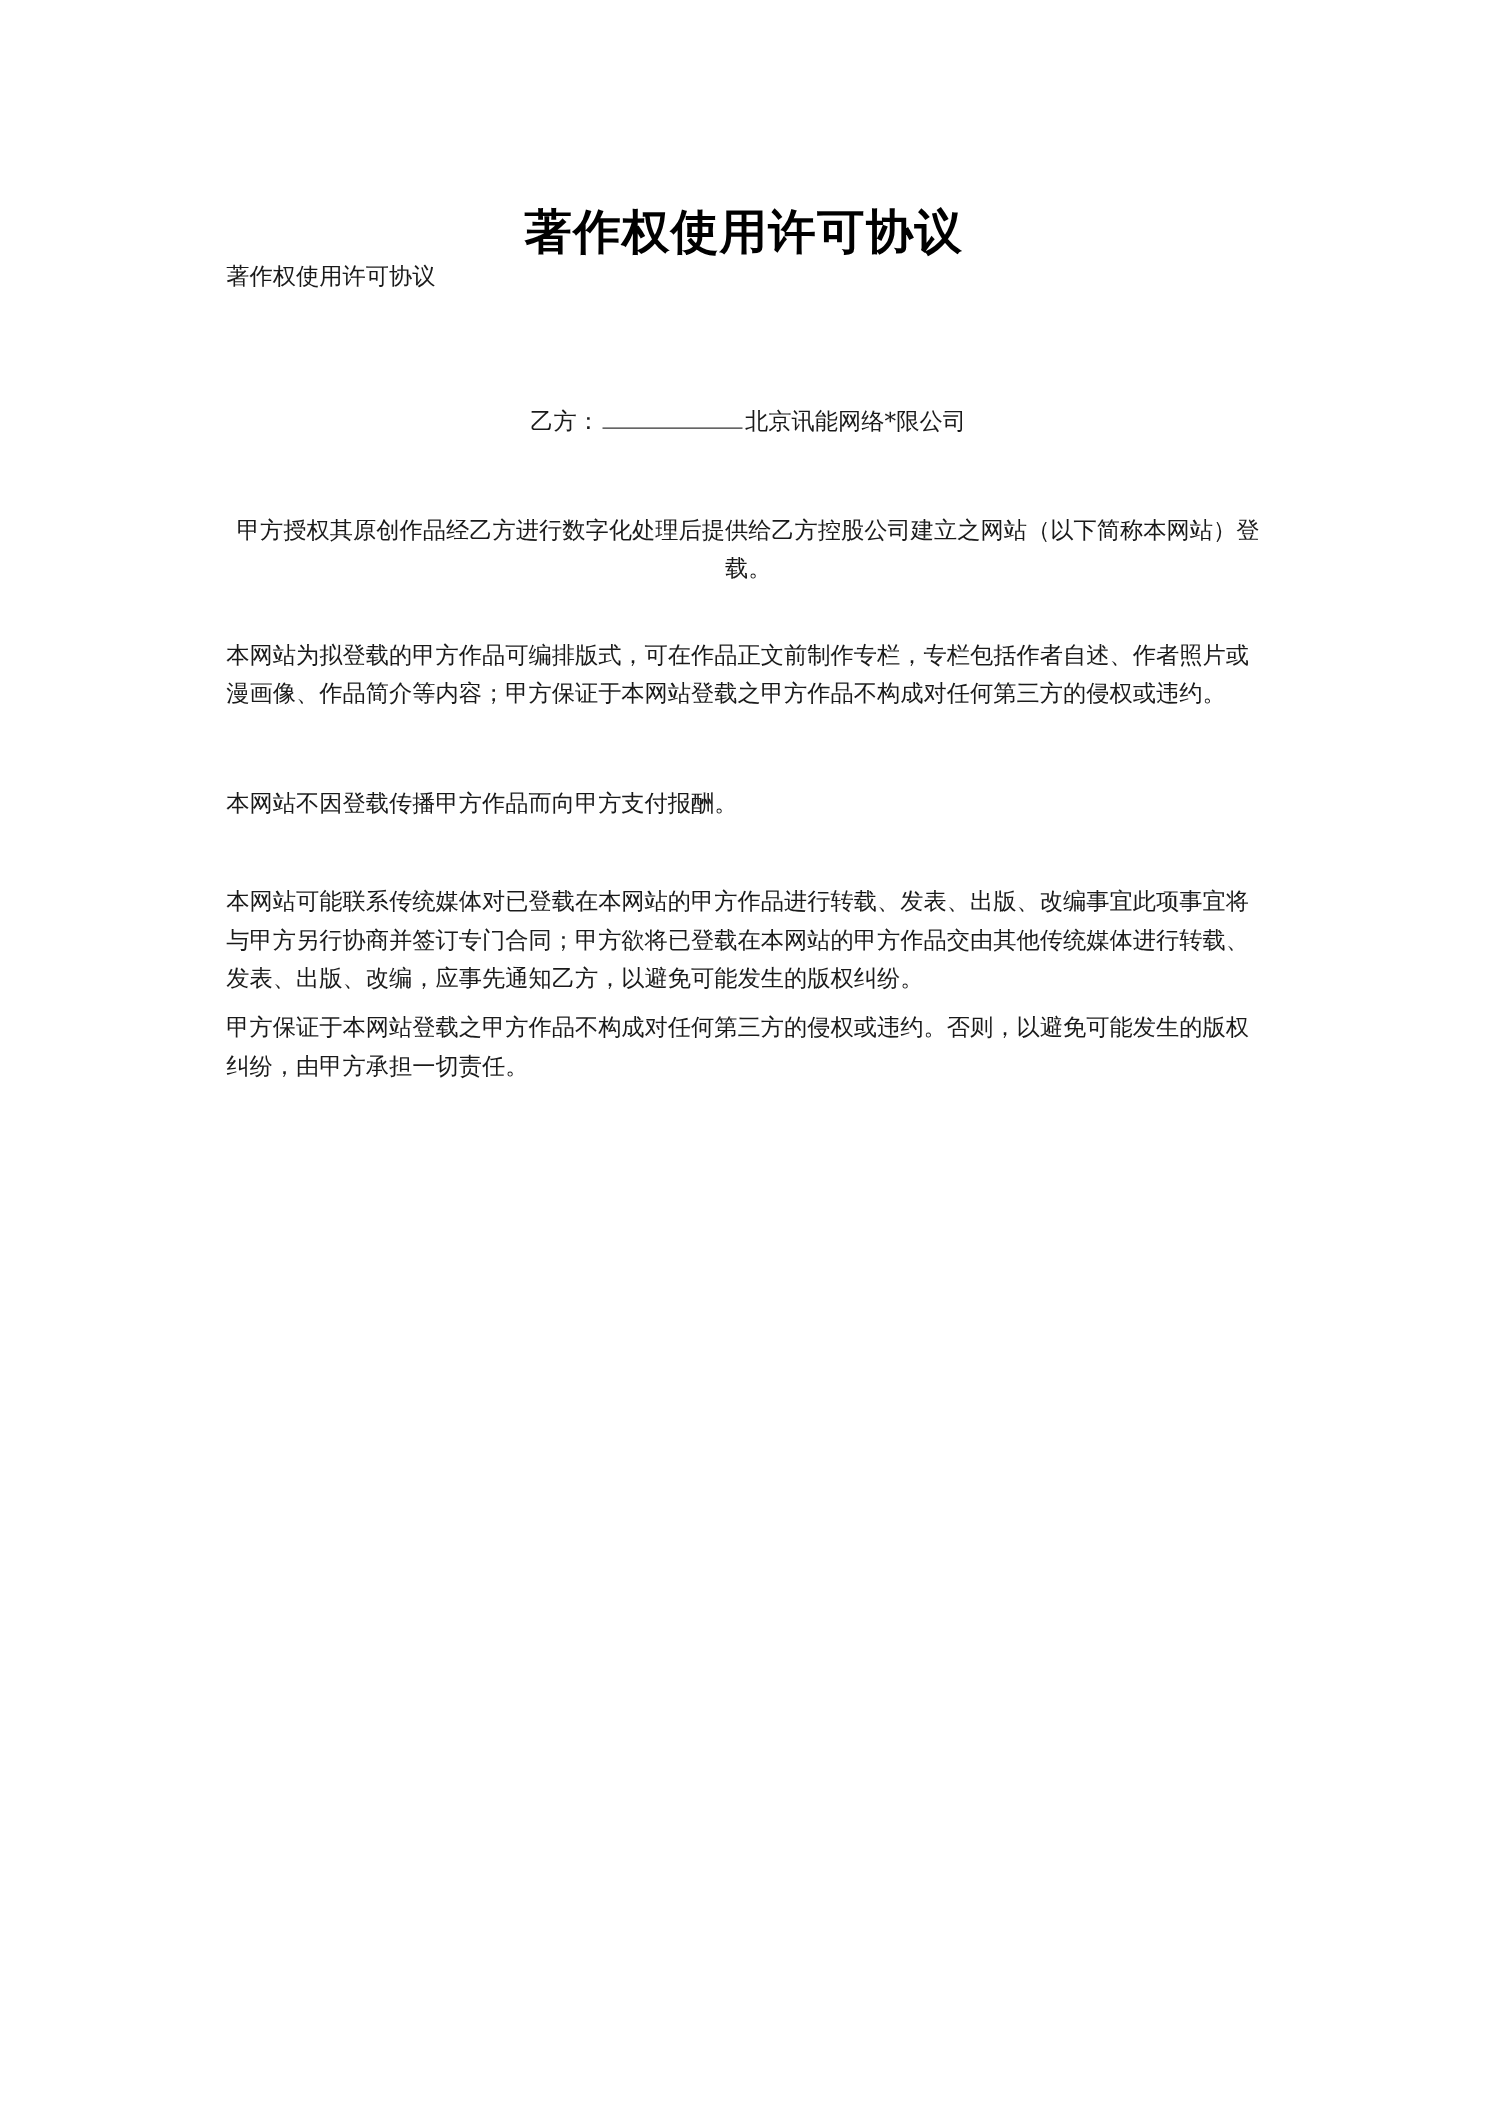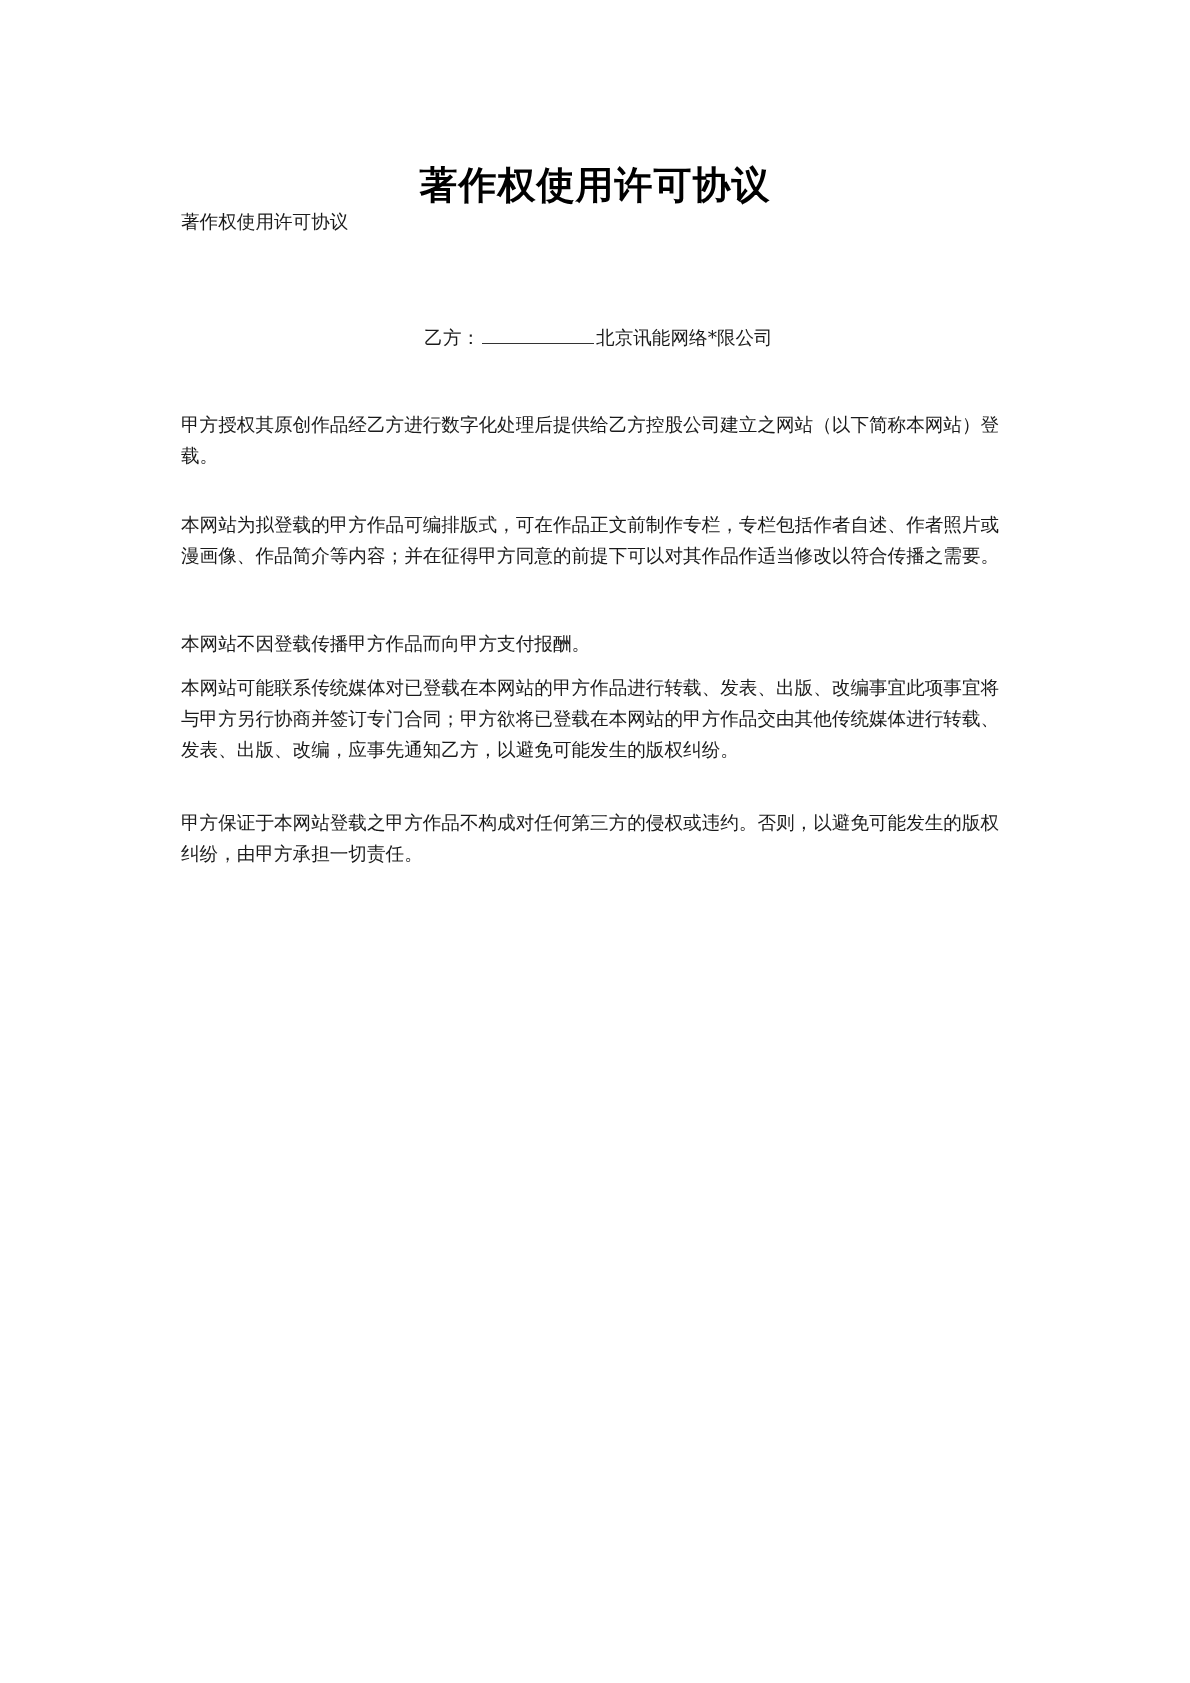--- a/index.html
+++ b/index.html
@@ -63,24 +63,24 @@
 
   <h1 class="doc-title">著作权使用许可协议</h1>
 
   <p class="body-text" style="top:206px;">著作权使用许可协议</p>
 
 
   <p class="body-text" style="top:322px;text-align:center;">
     <span>乙方：</span><span class="blank blank-b"></span><span>北京讯能网络*限公司</span>
   </p>
 
-  <p class="body-text" style="top:409px;">甲方授权其原创作品经乙方进行数字化处理后提供给乙方控股公司建立之网站（以下简称本网站）登载。</p>
+  <p class="body-text" style="top:409px;text-align:center;">甲方授权其原创作品经乙方进行数字化处理后提供给乙方控股公司建立之网站（以下简称本网站）登载。</p>
 
-  <p class="body-text" style="top:509px;">本网站为拟登载的甲方作品可编排版式，可在作品正文前制作专栏，专栏包括作者自述、作者照片或漫画像、作品简介等内容；并在征得甲方同意的前提下可以对其作品作适当修改以符合传播之需要。</p>
+  <p class="body-text" style="top:509px;">本网站为拟登载的甲方作品可编排版式，可在作品正文前制作专栏，专栏包括作者自述、作者照片或漫画像、作品简介等内容；甲方保证于本网站登载之甲方作品不构成对任何第三方的侵权或违约。</p>
 
   <p class="body-text" style="top:628px;">本网站不因登载传播甲方作品而向甲方支付报酬。</p>
 
-  <p class="body-text" style="top:672px;">本网站可能联系传统媒体对已登载在本网站的甲方作品进行转载、发表、出版、改编事宜此项事宜将与甲方另行协商并签订专门合同；甲方欲将已登载在本网站的甲方作品交由其他传统媒体进行转载、发表、出版、改编，应事先通知乙方，以避免可能发生的版权纠纷。</p>
+  <p class="body-text" style="top:706px;">本网站可能联系传统媒体对已登载在本网站的甲方作品进行转载、发表、出版、改编事宜此项事宜将与甲方另行协商并签订专门合同；甲方欲将已登载在本网站的甲方作品交由其他传统媒体进行转载、发表、出版、改编，应事先通知乙方，以避免可能发生的版权纠纷。</p>
 
   <p class="body-text" style="top:807px;">甲方保证于本网站登载之甲方作品不构成对任何第三方的侵权或违约。否则，以避免可能发生的版权纠纷，由甲方承担一切责任。</p>
 
 
 </div>
 
 </body></html>

